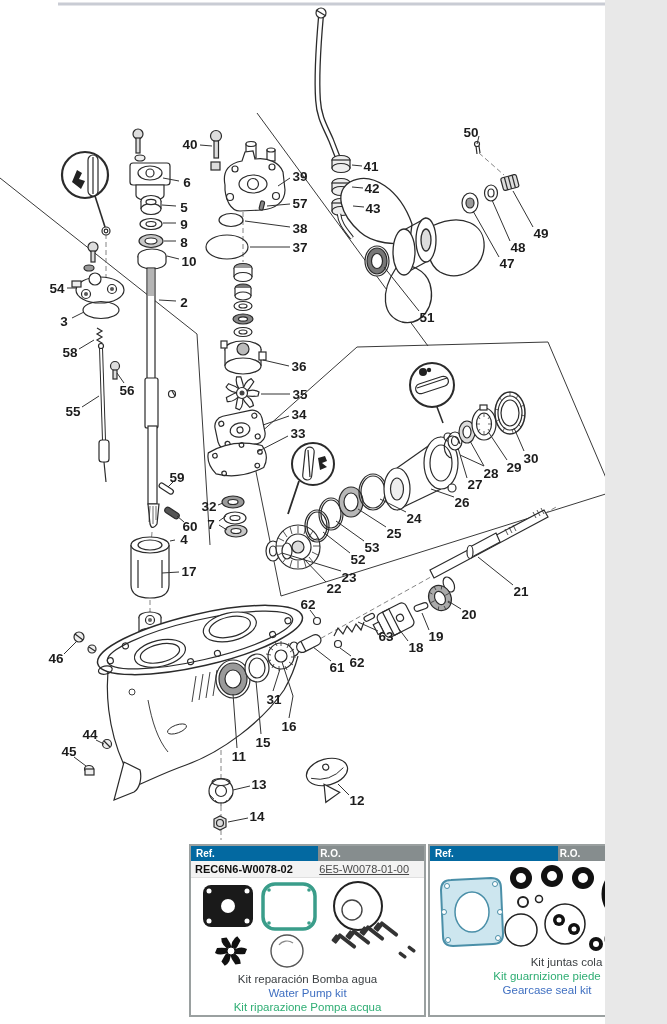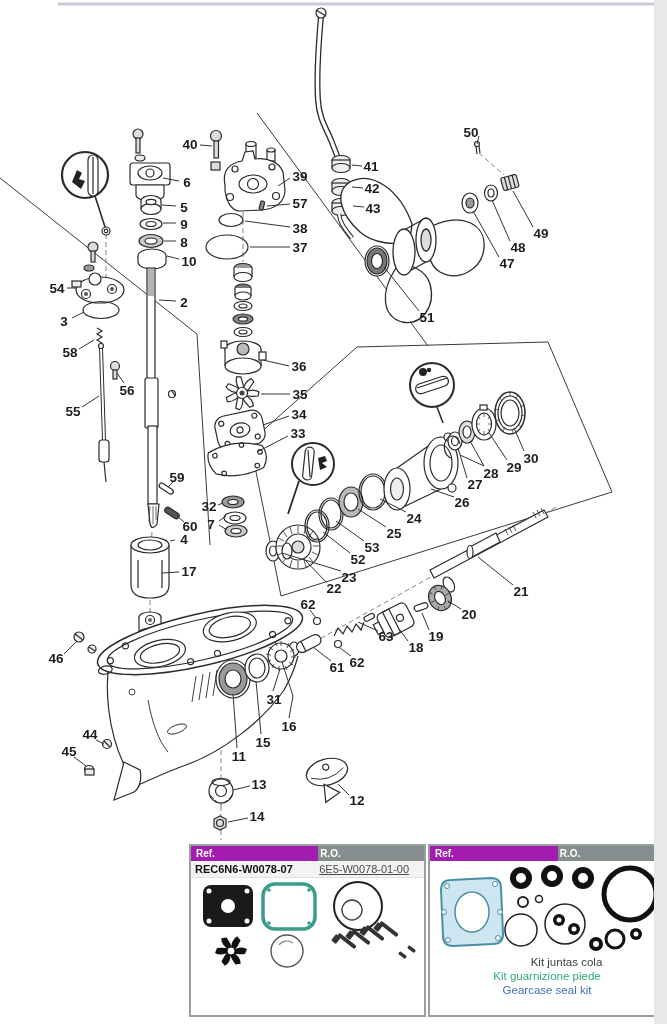--- a/index.html
+++ b/index.html
@@ -1,26 +1,26 @@
 <!DOCTYPE html>
 <html><head>
 <meta charset="utf-8">
 <style>
   html,body{margin:0;padding:0;background:#e8e8e8;}
-  #stage{position:relative;width:654px;height:1024px;background:#ffffff;overflow:hidden;
+  #stage{position:relative;width:605px;height:1024px;background:#ffffff;overflow:hidden;
          font-family:"Liberation Sans",sans-serif;}
   #art-svg{position:absolute;left:0;top:0;}
   .callout{font:bold 13.5px "Liberation Sans",sans-serif;fill:#1c1c1c;text-anchor:middle;}
   .leader{stroke:#333;stroke-width:1;fill:none;}
 
   .kit-box{position:absolute;border:2px solid #9aa0a0;background:#fff;box-sizing:border-box;}
   #kit-box-0{left:189px;top:844px;width:237px;height:173px;}
   #kit-box-1{left:428px;top:844px;width:238px;height:173px;}
   .kit-header{display:flex;height:15px;font-size:10px;font-weight:bold;color:#fff;line-height:15px;}
-  .kit-header .ref{flex:1.15;background:#a21caf;padding:0 5px;}
+  .kit-header .ref{flex:1.15;background:#0369a1;padding:0 5px;}
   .kit-header .ro{flex:1;background:#868d8e;padding:0 2px;}
   .kit-nums{display:flex;height:16px;font-size:11px;line-height:16px;background:#f3f3f3;
             border-bottom:1px solid #e0e0e0;}
   .kit-nums .refnum{flex:1.15;padding:0 4px;font-weight:bold;color:#101010;white-space:nowrap;}
   .kit-nums .ronum{flex:1;padding:0 2px;color:#4a4a4a;white-space:nowrap;text-decoration:underline;}
   .kit-art{height:94px;display:flex;align-items:center;justify-content:center;}
   .kit-captions{text-align:center;font-size:11.5px;line-height:1.22;}
 </style>
 </head>
 <body>
@@ -691,21 +691,21 @@
         <text x="69" y="751" dy="4.5" class="callout" fill="#1c1c1c">45</text>
       </g>
 </svg>
 
 <div class="kit-box" id="kit-box-0">
   <div class="kit-header">
     <div class="ref">Ref.</div>
     <div class="ro">R.O.</div>
   </div>
   <div class="kit-nums">
-    <div class="refnum">REC6N6-W0078-07</div>
+    <div class="refnum">REC6N6-W0078-02</div>
     <div class="ronum">6E5-W0078-01-00</div>
   </div>
   <div class="kit-art">
     <svg width="225" height="92" viewBox="0 0 225 92">
       <rect x="8" y="6" width="50" height="42" rx="8" fill="#1a1a1a"></rect>
       <circle cx="14" cy="12" r="2.5" fill="#fff"></circle>
           <circle cx="52" cy="12" r="2.5" fill="#fff"></circle>
       <circle cx="14" cy="42" r="2.5" fill="#fff"></circle>
           <circle cx="52" cy="42" r="2.5" fill="#fff"></circle>
       <circle cx="33" cy="27" r="7" fill="#fff"></circle>
@@ -736,20 +736,25 @@
             <rect x="152" y="52" width="6" height="8" rx="1" transform="rotate(38 155 56)"></rect>
         <rect x="169" y="52" width="22" height="4" rx="2" transform="rotate(38 180 54)"></rect>
             <rect x="166" y="48" width="6" height="8" rx="1" transform="rotate(38 169 52)"></rect>
         <rect x="183" y="48" width="22" height="4" rx="2" transform="rotate(38 194 50)"></rect>
             <rect x="180" y="44" width="6" height="8" rx="1" transform="rotate(38 183 48)"></rect>
         <rect x="203" y="74" width="9" height="3.5" rx="1.5" transform="rotate(38 207 76)"></rect>
         <rect x="212" y="68" width="9" height="3.5" rx="1.5" transform="rotate(38 216 70)"></rect>
       </g>
     </svg>
   </div>
+  <div class="kit-captions" id="kit-captions-0">
+        <div style="color: rgb(60, 64, 67);">Kit reparación Bomba agua</div>
+        <div style="color: rgb(63, 111, 193);">Water Pump kit</div>
+        <div style="color: rgb(47, 174, 116);">Kit riparazione Pompa acqua</div>
+      </div>
 </div>
 
 <div class="kit-box" id="kit-box-1">
   <div class="kit-header">
     <div class="ref">Ref.</div>
     <div class="ro">R.O.</div>
   </div>
   <div class="kit-art">
     <svg width="228" height="92" viewBox="0 0 228 92">
       <path d="M8,28 Q8,18 18,18 L58,16 Q68,16 68,26 L70,72 Q70,82 60,82 L20,84 Q10,84 10,74 Z" fill="#cde6ef" stroke="#4a8fa8" stroke-width="2"></path>

